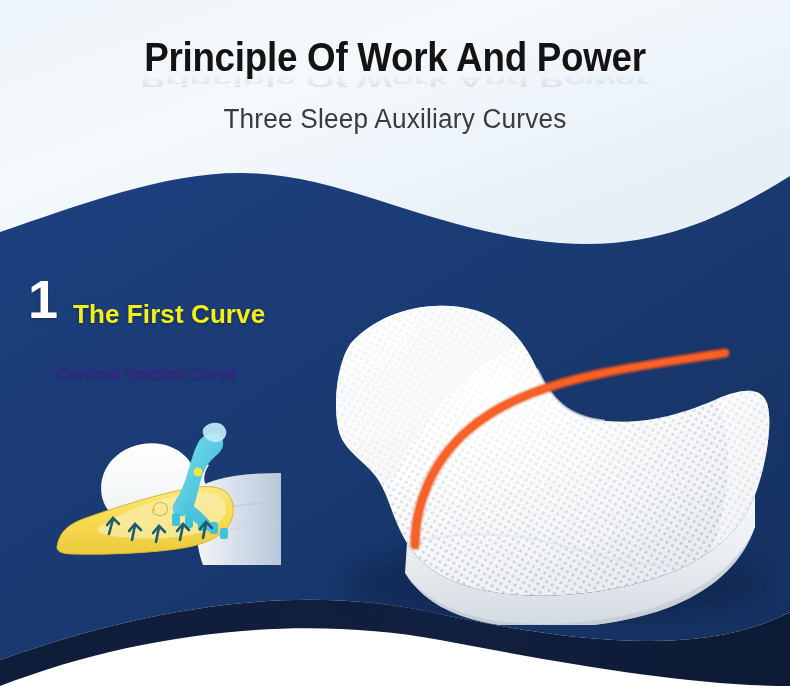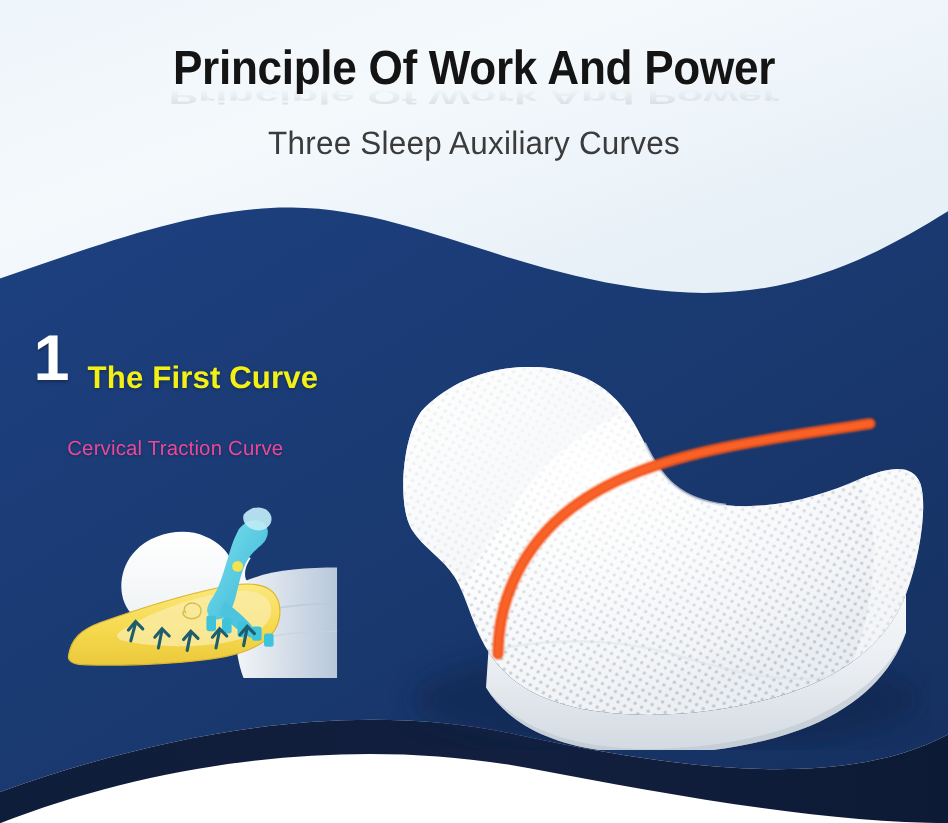--- a/index.html
+++ b/index.html
@@ -75,21 +75,21 @@
   }
   .curve-title {
     position:absolute; left:73px; top:299px;
     font-size:26px; font-weight:bold; color:#f2f016;
     letter-spacing:.1px;
     text-shadow:0 1px 3px rgba(0,0,0,.35);
     text-align:right;
   }
   .curve-sub {
     position:absolute; left:56px; top:364px;
-    font-size:17px; color:#ec4899; font-weight:400;
+    font-size:17px; color:#4c1d95; font-weight:400;
     letter-spacing:.15px;
     text-shadow:0 1px 2px rgba(0,0,0,.3);
   }
 
   
   .illus {
     position:absolute; left:53px; top:415px;
     width:228px; height:155px;
   }
 

